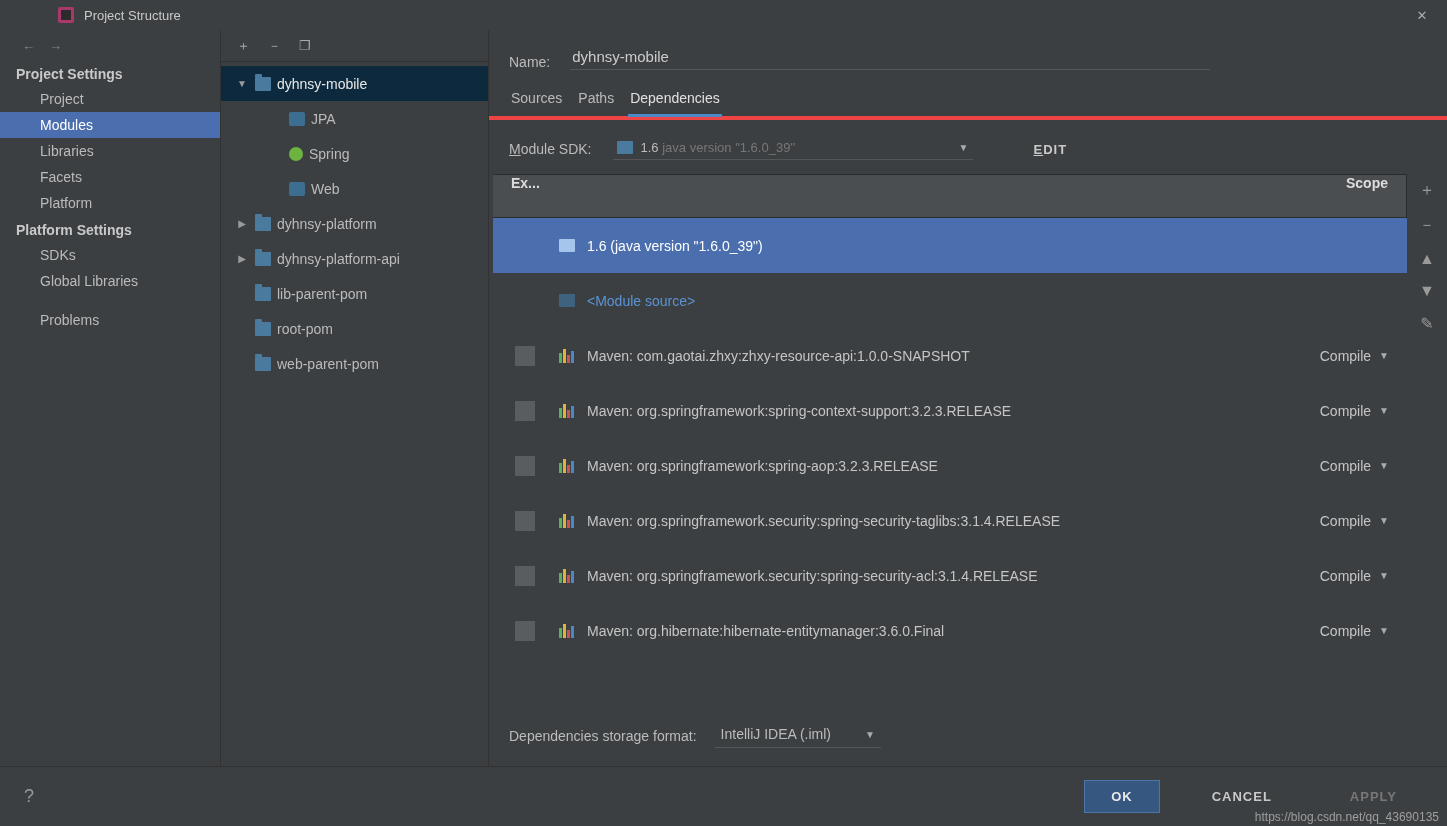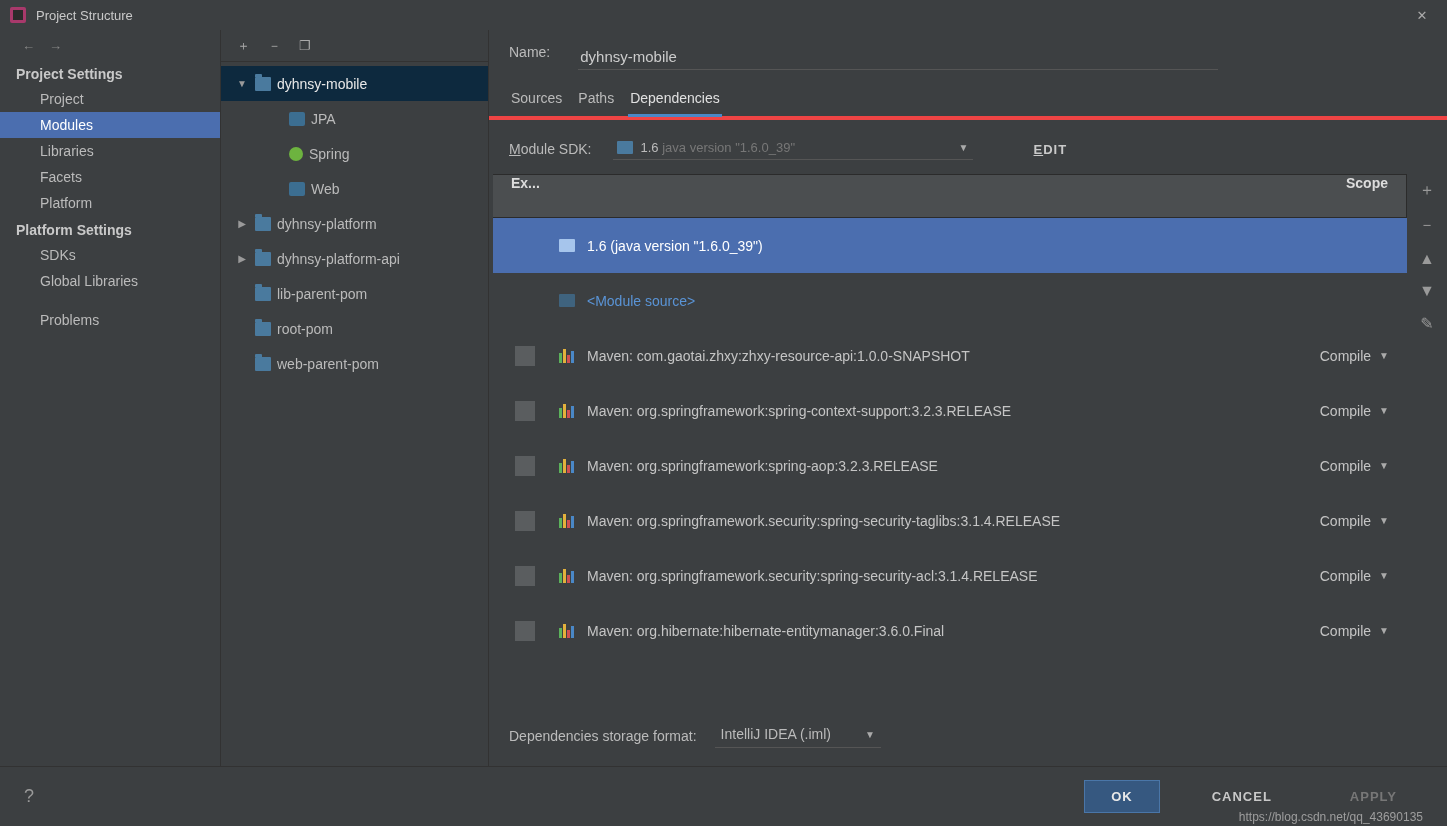--- a/index.html
+++ b/index.html
@@ -1,18 +1,18 @@
 <!DOCTYPE html>
 <html><head>
 <meta charset="utf-8">
 <style>
   * { margin:0; padding:0; box-sizing:border-box; font-family:"Segoe UI",Arial,sans-serif; }
   body { background:#3c3f41; color:#bbbbbb; font-size:13px; width:1447px; height:826px; overflow:hidden; display:flex; flex-direction:column; }
   
-  .titlebar { height:30px; display:flex; align-items:center; padding:0 10px; background:#3c3f41; }
+  .titlebar { height:30px; display:flex; align-items:center; padding:0 10px; background:#3c3f41;margin-left:48px; }
   .titlebar .logo { width:16px; height:16px; margin-right:10px; display:inline-flex; }
   .titlebar .title { color:#c9c9c9; font-size:13px; }
   .titlebar .spacer { flex:1; }
   .titlebar .winbtn { width:30px; text-align:center; color:#aaa; cursor:pointer; }
   
   .main { flex:1; display:flex; min-height:0; }
   
   .sidebar { width:221px; background:#3c3f41; border-right:1px solid #323232; display:flex; flex-direction:column; }
   .sidebar .navarrows { height:30px; display:flex; align-items:center; gap:14px; padding-left:22px; color:#888; }
   .sidebar .grouphdr { color:#c9c9c9; font-weight:bold; font-size:14px; padding:6px 16px 4px; }
@@ -27,21 +27,21 @@
   .treerow.sel { background:#0d293e; color:#e8e8e8; }
   .treerow .arrow { width:14px; color:#9a9a9a; font-size:10px; text-align:center; }
   .treerow .indent1 { width:34px; }
   .treerow .indent0 { width:0; }
   .folder-icon { width:16px; height:14px; display:inline-block; background:#4a7a9e; border-radius:1px; position:relative; }
   .folder-icon::before { content:""; position:absolute; top:-3px; left:0; width:7px; height:3px; background:#4a7a9e; border-radius:1px 1px 0 0;}
   .jpa-icon, .web-icon { width:16px; height:14px; display:inline-block; background:#3c6e91; border-radius:2px; position:relative;}
   .spring-icon { width:14px; height:14px; display:inline-block; background:#6db33f; border-radius:50%; }
   
   .detail { flex:1; display:flex; flex-direction:column; min-width:0; }
-  .namebar { display:flex; align-items:flex-start; padding:14px 0 10px 20px; gap:28px; }
+  .namebar { display:flex; align-items:flex-end; padding:14px 0 10px 20px; gap:20px; }
   .namebar label { color:#bbb; font-size:14px; }
   .namebar input { background:transparent; border:none; border-bottom:1px solid #555; color:#ccc; font-size:15px; padding:4px 2px; width:640px; outline:none;}
   .tabs { display:flex; gap:12px; padding:10px 0 0 20px; border-bottom:4px solid #ef4444; }
   .tab { padding:0 2px 10px; color:#bbb; cursor:pointer; font-size:14px; position:relative;}
   .tab.active { color:#e0e0e0; }
   .tab.active::after { content:""; position:absolute; left:0; right:0; bottom:-1px; height:3px; background:#4a88c7; }
   .sdkbar { display:flex; align-items:center; gap:21px; padding:18px 20px 14px; }
   .sdkbar .label { color:#bbb; font-size:14px; }
   .sdkbar .label .u { text-decoration:underline; }
   .sdkbar .sdkselect { flex:0 0 360px; display:flex; align-items:center; border-bottom:1px solid #555; padding:2px 4px 4px; gap:8px; cursor:pointer;}
@@ -78,21 +78,21 @@
   .storage { display:flex; align-items:center; padding:18px 20px; gap:18px; color:#bbb; font-size:14px;}
   .storage .sel { display:flex; align-items:center; border-bottom:1px solid #555; padding:3px 6px 5px; gap:20px; cursor:pointer;}
   .storage .sel .chev { font-size:10px; color:#aaa; margin-left:14px;}
   
   .footer { height:60px; background:#3c3f41; border-top:1px solid #323232; display:flex; align-items:center; padding:0 24px; position:relative;}
   .footer .help { color:#9a9a9a; font-size:18px; cursor:pointer; }
   .footer .buttons { margin-left:auto; display:flex; gap:26px; align-items:center;}
   .footer .btn { font-weight:600; letter-spacing:1px; color:#c9c9c9; cursor:pointer; padding:8px 26px; font-size:13px;}
   .footer .btn.primary { background:#365880; border:1px solid #4a76a8; color:#e8e8e8;}
   .footer .btn.disabled { color:#777; cursor:default;}
-  .watermark { position:absolute; right:24px; bottom:2px; font-size:12px; color:#9e9e9e; }
+  .watermark { position:absolute; right:8px; bottom:2px; font-size:12px; color:#9e9e9e; }
 </style>
 </head>
 <body>
 
 <div class="titlebar">
   <span class="logo">
     <svg viewBox="0 0 16 16">
         <rect width="16" height="16" rx="2" fill="#a8396b"></rect>
         <rect x="3" y="3" width="10" height="10" fill="#2b2b2b"></rect>
       </svg>

